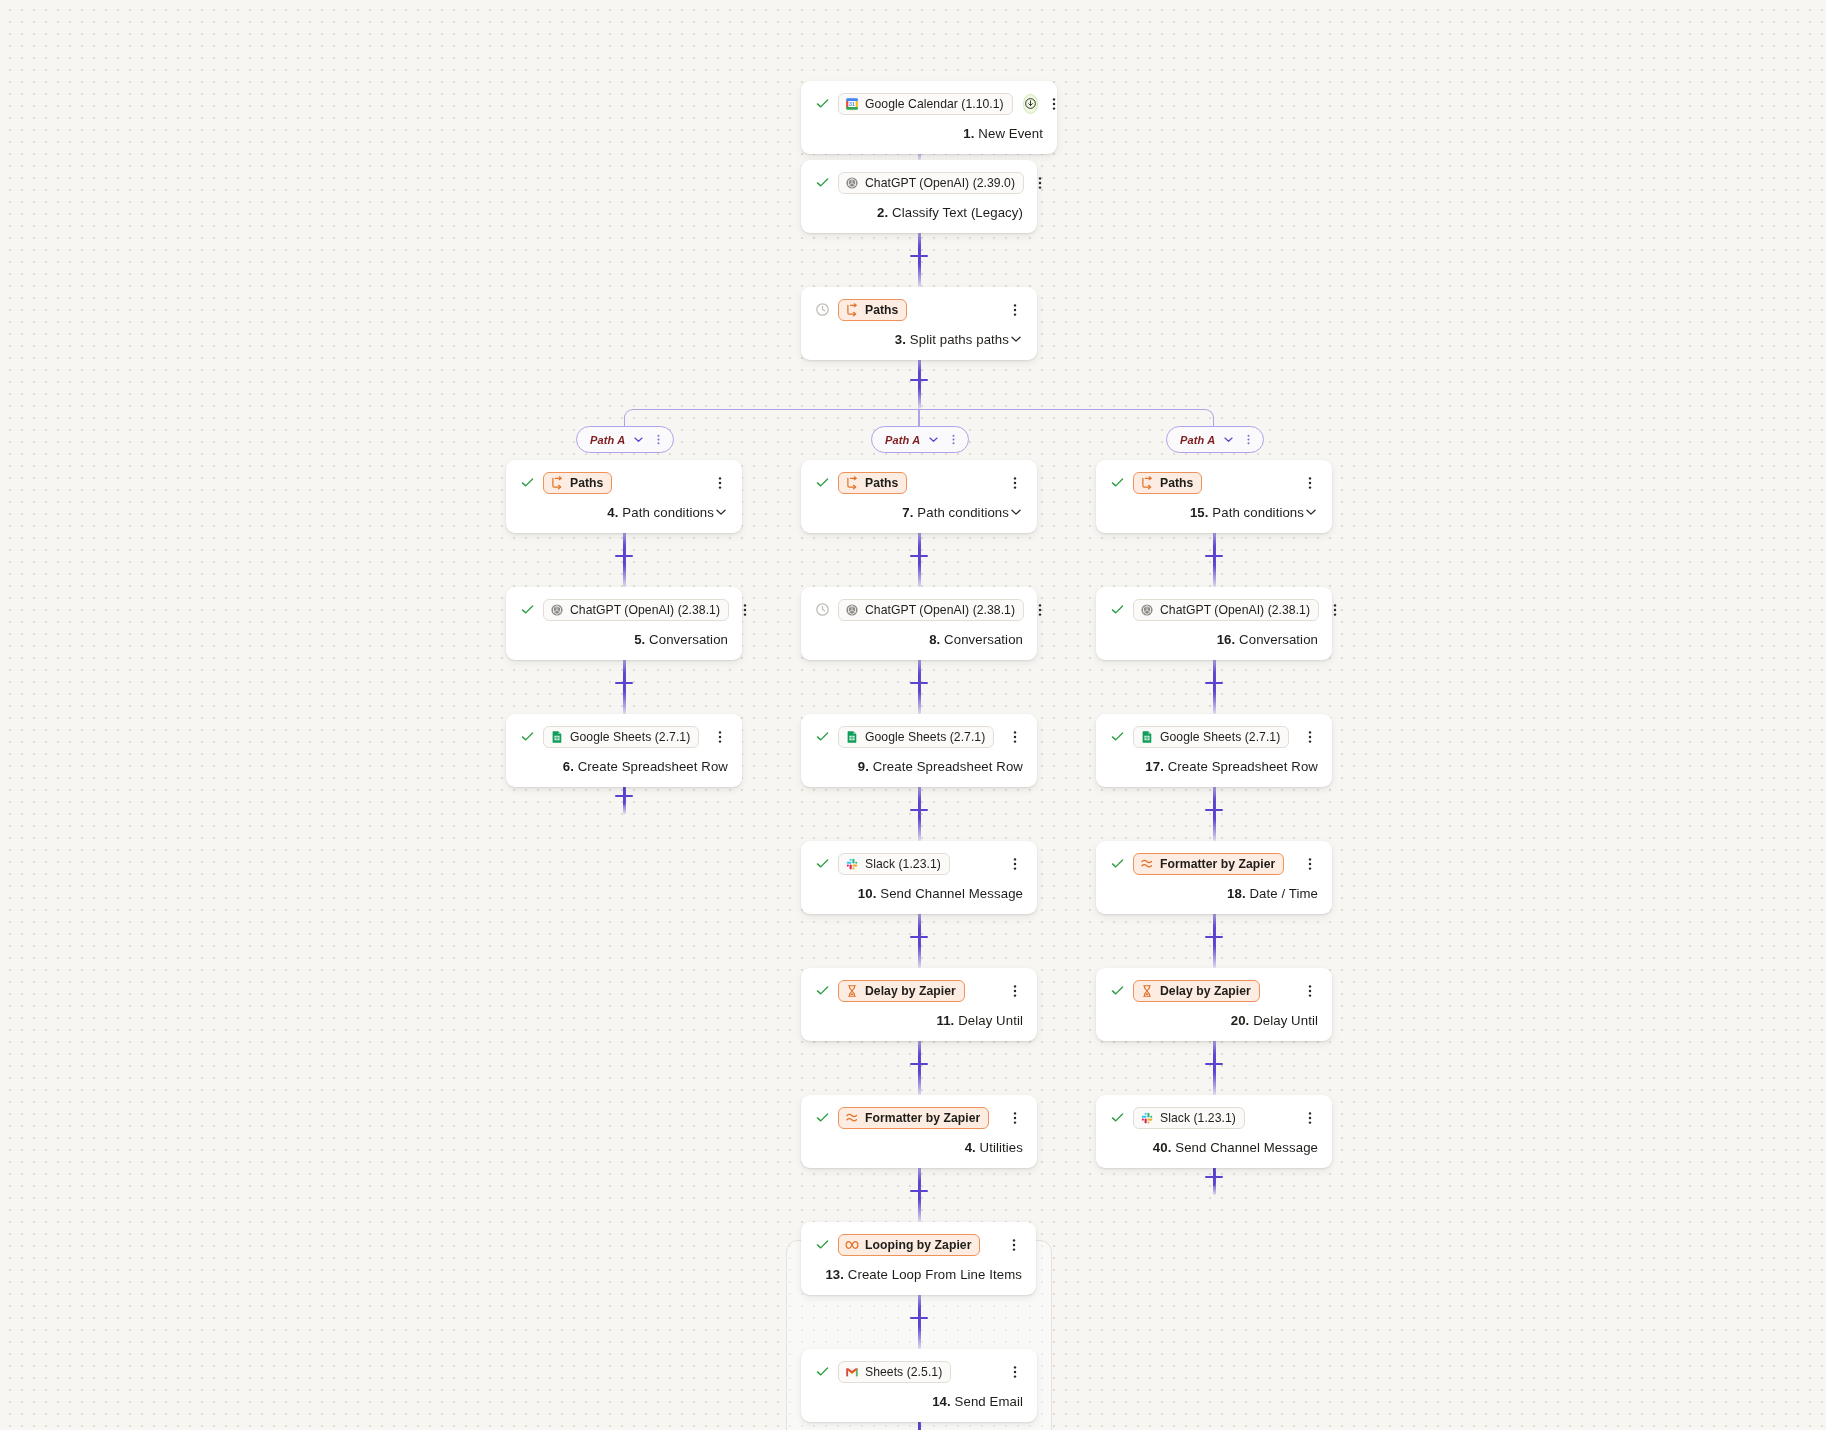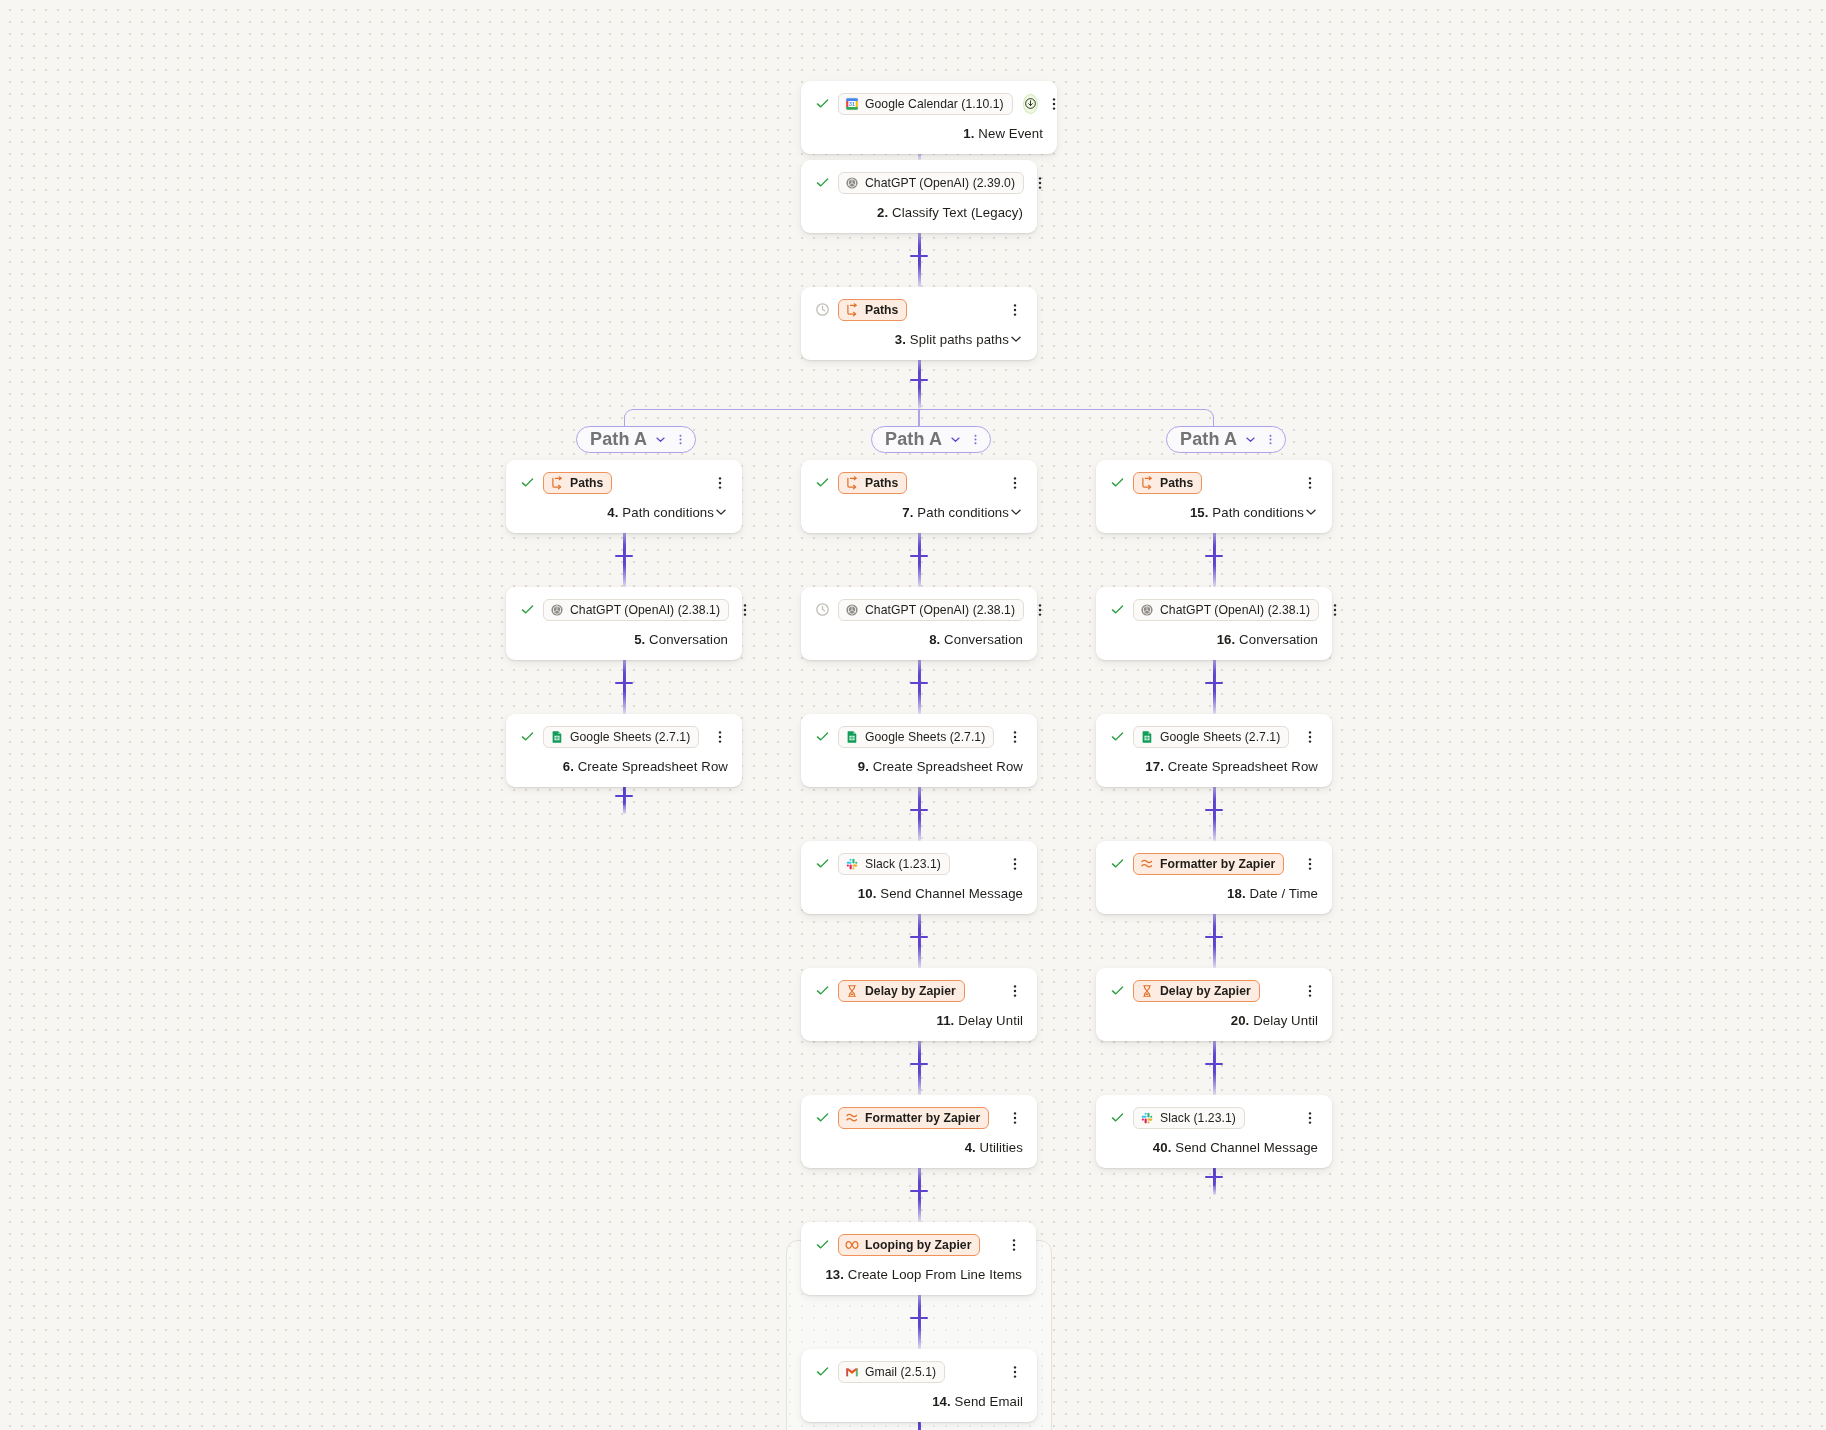--- a/index.html
+++ b/index.html
@@ -134,21 +134,21 @@
     align-items: center;
     gap: 7px;
     height: 27px;
     padding: 0 8px 0 13px;
     border: 1.4px solid #b0a2e8;
     border-radius: 14px;
     background: #faf9fc;
     z-index: 7;
   }
   .path-pill .lbl {
-    font-size: 18px; font-weight: 700; color: #737373; letter-spacing: .15px;
+    font-size: 11px; font-weight: 700; color: #7f1d1d; letter-spacing: .15px; font-style: italic;
   }
 
   
   .loop-box {
     position: absolute;
     border: 1.4px solid #e6e2da;
     border-radius: 12px;
     background: rgba(252,251,249,.55);
     z-index: 1;
   }
@@ -545,21 +545,21 @@
         </svg>
         <span class="chip">
           <svg viewBox="0 0 16 16" width="14" height="14" class="glyph">
             <path d="M1.6 4.0 v8.2 a.8.8 0 0 0 .8.8 h2.0 V7.4 L8 9.9 l3.6-2.5 v5.6 h2.0 a.8.8 0 0 0 .8-.8 V4.0 Z" fill="#e8e8e8"></path>
             <path d="M1.6 4.0 h1.4 L8 7.7 l5.0-3.7 h1.4 v1.1 L8 9.9 L1.6 5.1 Z" fill="#ea4335"></path>
             <rect x="1.6" y="4" width="1.6" height="9" rx="0.7" fill="#c5221f"></rect>
             <rect x="12.8" y="4" width="1.6" height="9" rx="0.7" fill="#34a853"></rect>
             <path d="M3.0 4.0 L8 7.9 L13.0 4.0 L13.0 6.2 L8 10.1 L3.0 6.2 Z" fill="#fbbc04"></path>
             <path d="M3.0 4.4 L8 8.3 L13.0 4.4" fill="none" stroke="#ea4335" stroke-width="1.9"></path>
           </svg>
-          <span>Gmail (2.5.1)</span>
+          <span>Sheets (2.5.1)</span>
         </span>
         <svg viewBox="0 0 16 16" width="16" height="16" class="kebab">
           <circle cx="8" cy="3.4" r="1.22" fill="#2b2825"></circle>
           <circle cx="8" cy="8" r="1.22" fill="#2b2825"></circle>
           <circle cx="8" cy="12.6" r="1.22" fill="#2b2825"></circle>
         </svg>
       </div>
       <div class="node-bottom">
         <div class="node-title"><b>14.</b> <span>Send Email</span></div>
       </div>

